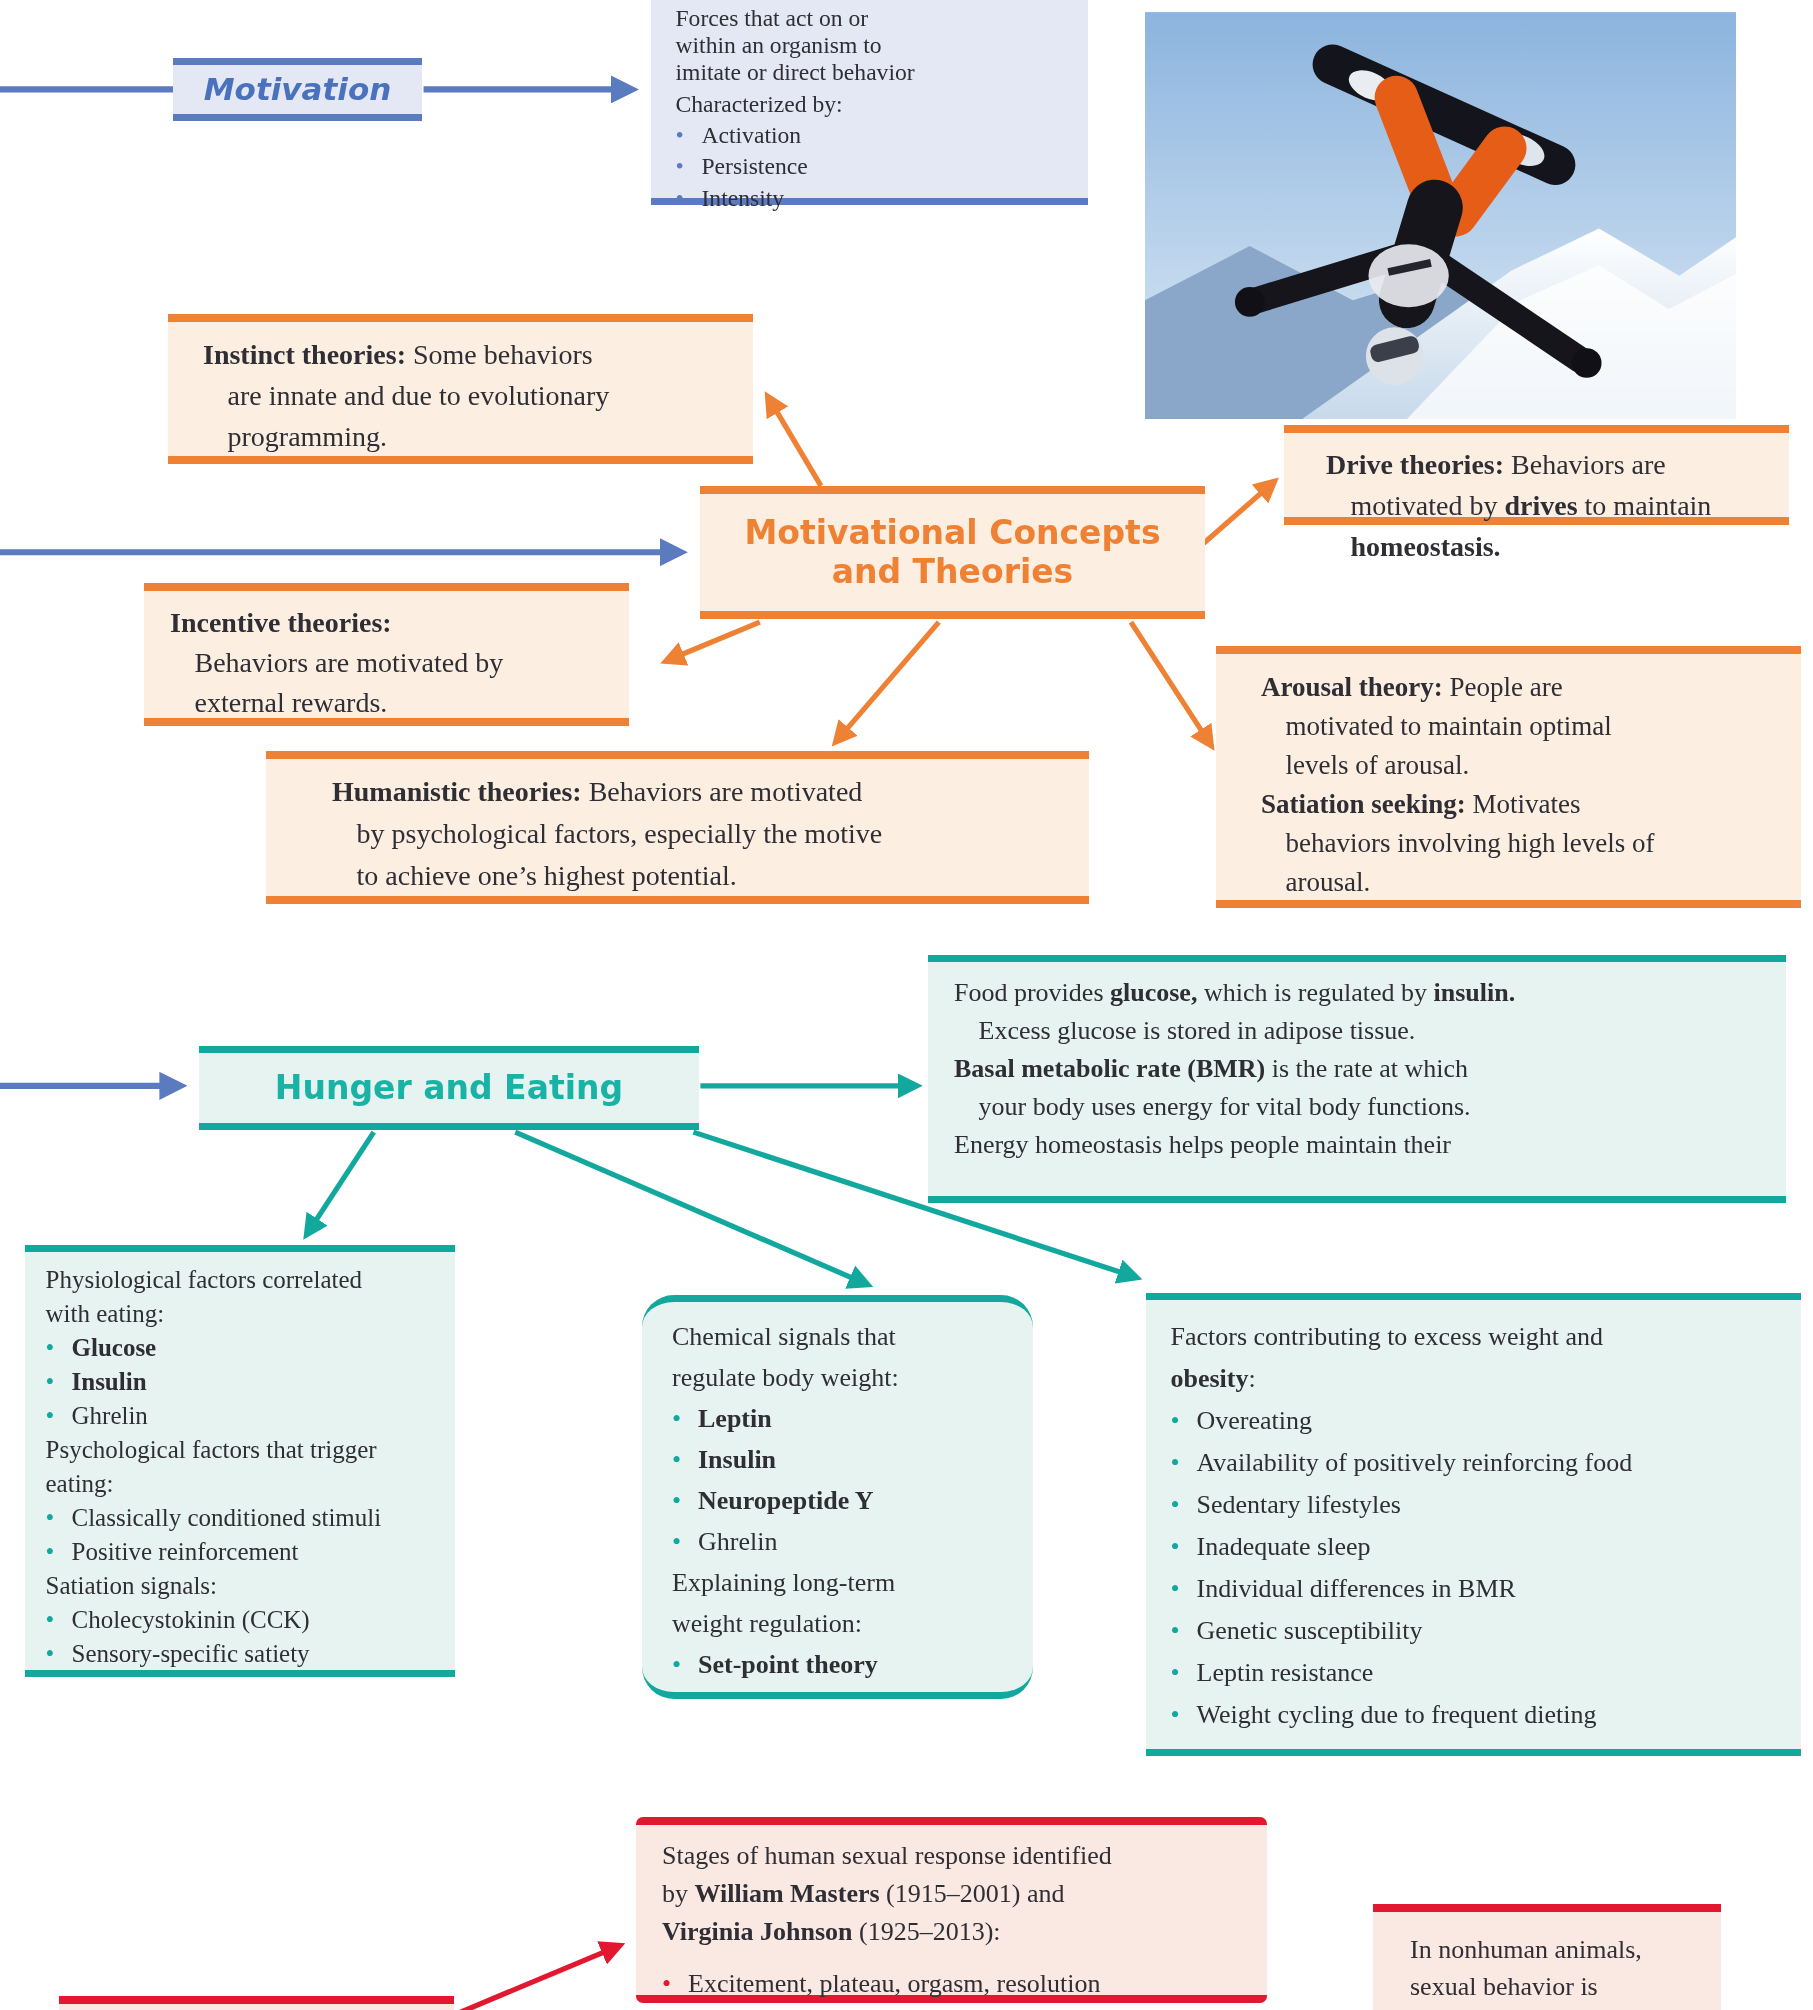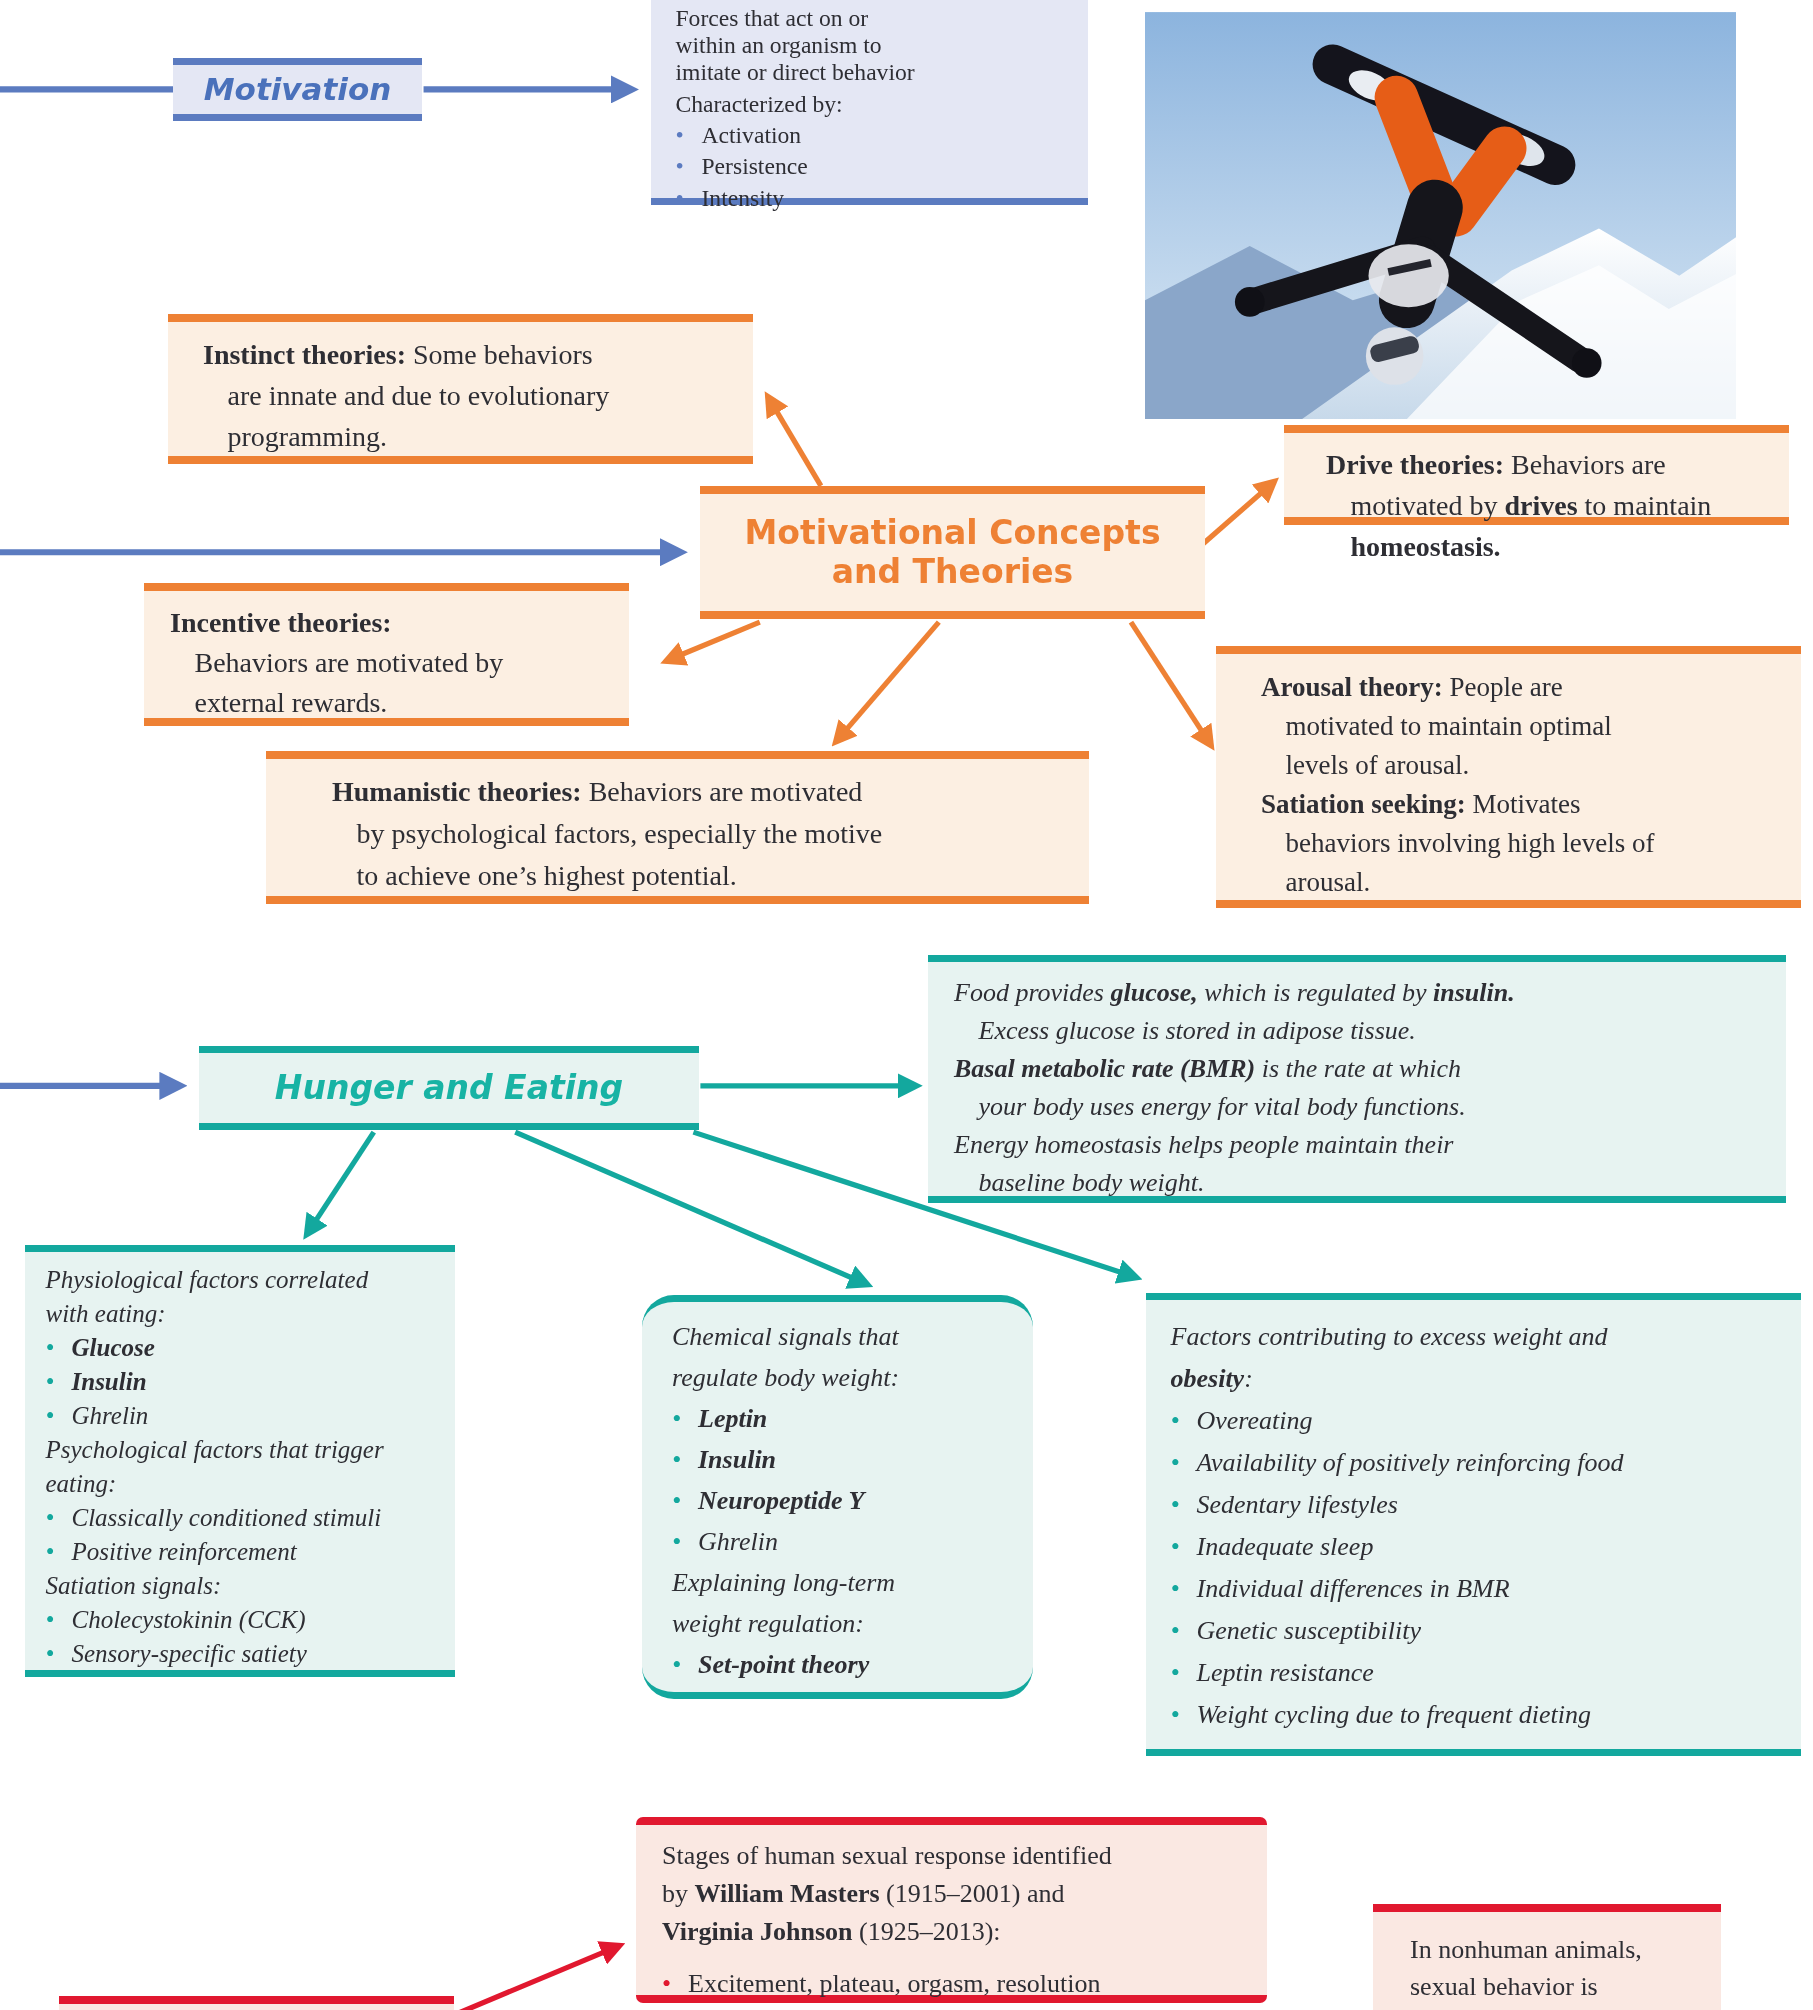--- a/index.html
+++ b/index.html
@@ -6,21 +6,21 @@
   #canvas{position:relative;width:1813px;height:2011px;background:#fff;overflow:hidden;
           font-family:"Liberation Serif",serif;}
   .node{position:absolute;box-sizing:border-box;color:var(--ink);}
   
   .blue   {background:var(--lavender);}
   .orange {background:var(--peach);}
   .teal   {background:var(--tealfill);}
   .red    {background:var(--redfill);}
   .blue.tb  {border-top:7.9px solid var(--blue);}   .blue.bb  {border-bottom:7.9px solid var(--blue);}
   .orange.tb{border-top:8.7px solid var(--orange);}.orange.bb{border-bottom:8.7px solid var(--orange);}
-  .teal.tb  {border-top:7.9px solid var(--teal);font-style:italic;}   .teal.bb  {border-bottom:7.9px solid var(--teal);}
+  .teal.tb  {border-top:7.9px solid var(--teal);}   .teal.bb  {border-bottom:7.9px solid var(--teal);}
   .red.tb   {border-top:8.7px solid var(--red);}   .red.bb   {border-bottom:8.7px solid var(--red);}
   
   .title-box{display:flex;align-items:center;justify-content:center;text-align:center;}
   .hd{font-family:"DejaVu Sans","Liberation Sans",sans-serif;font-weight:bold;line-height:1.18;}
   #motivation .hd{font-size:31px;color:var(--blue-t);font-style:italic;}
   #mct .hd{font-size:33px;color:var(--orange);}
   #hunger .hd{font-size:33px;color:var(--teal-t);}
   
   .ln{white-space:nowrap;}
   .in{padding-left:24.5px;}
@@ -176,21 +176,20 @@
 
   <div class="node teal tb bb title-box" id="hunger" style="left:199px;top:1046px;width:500px;height:84px;">
     <span class="hd">Hunger and Eating</span>
   </div>
   <div class="node teal tb bb" id="metabolism" style="left:928px;top:955px;width:858px;height:248px;">
       <div class="ln"><span>Food provides </span><span class="bd">glucose,</span><span> which is regulated by </span><span class="bd">insulin.</span></div>
       <div class="ln in"><span>Excess glucose is stored in adipose tissue.</span></div>
       <div class="ln"><span class="bd">Basal metabolic rate (BMR)</span><span> is the rate at which</span></div>
       <div class="ln in"><span>your body uses energy for vital body functions.</span></div>
       <div class="ln"><span>Energy homeostasis helps people maintain their</span></div>
-      <div class="ln in"><span>baseline body weight.</span></div>
     </div>
   <div class="node teal tb bb" id="physio" style="left:24.5px;top:1245px;width:430px;height:432px;">
       <div class="ln"><span>Physiological factors correlated</span></div>
       <div class="ln"><span>with eating:</span></div>
       <div class="ln"><span class="blt">•</span><span class="bd">Glucose</span></div>
       <div class="ln"><span class="blt">•</span><span class="bd">Insulin</span></div>
       <div class="ln"><span class="blt">•</span><span>Ghrelin</span></div>
       <div class="ln"><span>Psychological factors that trigger</span></div>
       <div class="ln"><span>eating:</span></div>
       <div class="ln"><span class="blt">•</span><span>Classically conditioned stimuli</span></div>

